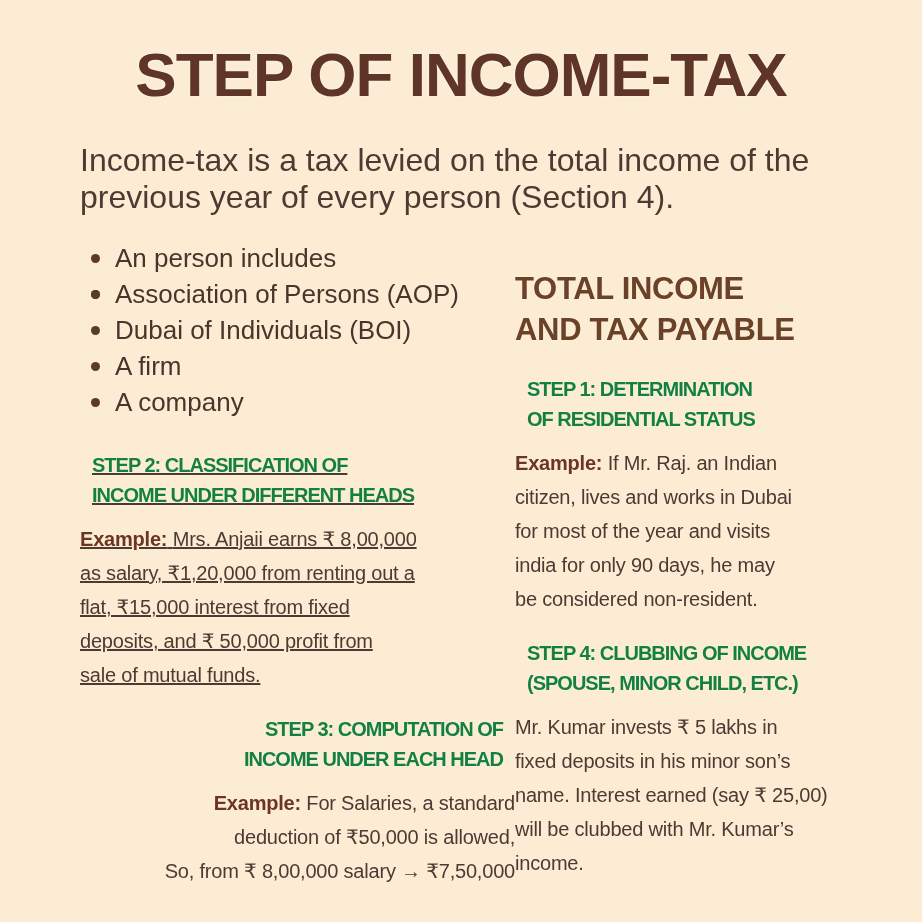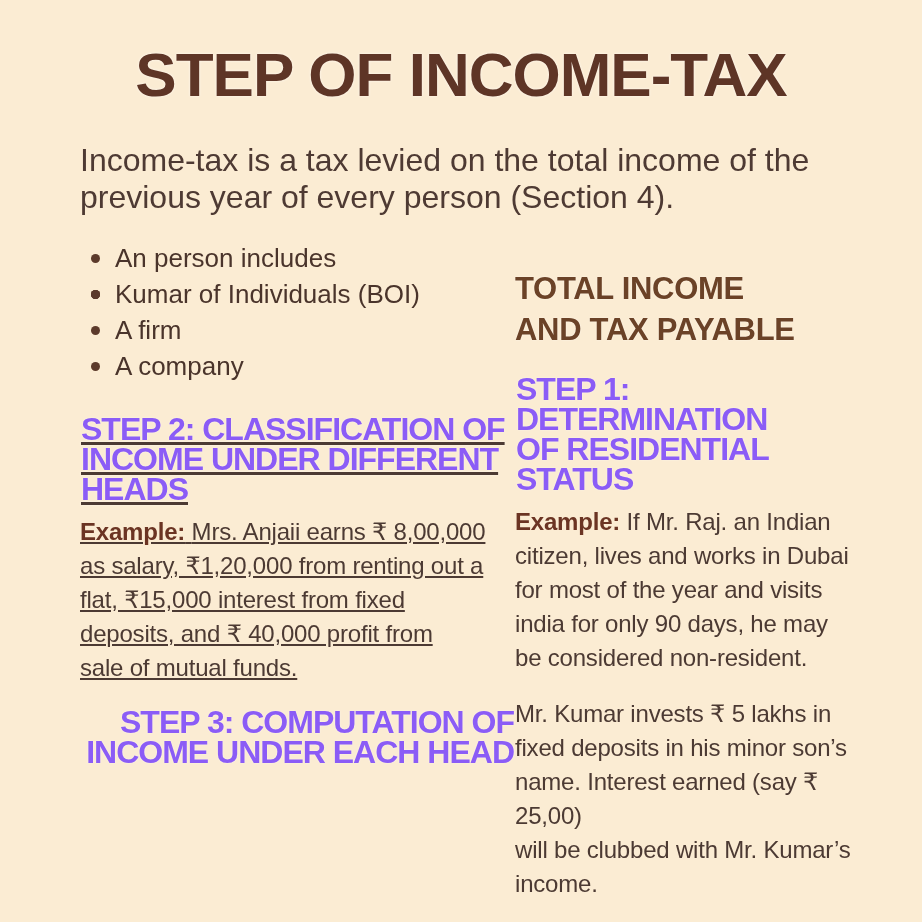--- a/index.html
+++ b/index.html
@@ -57,32 +57,32 @@
     font-size:31px;
     font-weight:700;
     line-height:41px;
     letter-spacing:-0.3px;
     color:#6b4227;
     white-space:pre-line;
     text-shadow:0 0 2px rgba(255,255,255,0.6);
   }
   .step{margin-top:0;}
   .step-heading{
-    margin:1px;
-    font-size:32px;
+    margin:12px;
+    font-size:20px;
     font-weight:700;
     line-height:30px;
     letter-spacing:-1px;
-    color:#8b5cf6;
+    color:#15803d;
     white-space:pre-line;
     text-shadow:0 0 2px rgba(255,255,255,0.6);
   }
   .step-body{
     margin:11px 0 0 0;
-    font-size:24px;
+    font-size:20px;
     line-height:34px;
     letter-spacing:-0.2px;
     white-space:pre-line;
     color:#4c3a33;
   }
   .ex-label{
     font-weight:700;
     color:#6b3423;
   }
   .col-left .step2{margin-top:30px;text-decoration:underline;}
@@ -100,59 +100,64 @@
   <p class="intro">Income-tax is a tax levied on the total income of the
 previous year of every person (Section 4).</p>
 
   <div class="columns">
 
     <div class="col-left">
 
       <ul class="bullets">
         <li><span class="dot"></span><span>An person includes</span></li>
         <li><span class="dot"></span></li>
-        <li><span class="dot"></span></li>
-        <li><span class="dot"></span><span>Kumar of Individuals (BOI)</span></li>
+        <li><span class="dot"></span><span>Association of Persons (AOP)</span></li>
+        <li><span class="dot"></span><span>Dubai of Individuals (BOI)</span></li>
         <li><span class="dot"></span><span>A firm</span></li>
         <li><span class="dot"></span><span>A company</span></li>
       </ul>
 
       <section class="step step2">
         <h3 class="step-heading">STEP 2: CLASSIFICATION OF
 INCOME UNDER DIFFERENT HEADS</h3>
         <p class="step-body"><span class="ex-label">Example:</span> <span>Mrs. Anjaii earns ₹ 8,00,000
 as salary, ₹1,20,000 from renting out a
 flat, ₹15,000 interest from fixed
-deposits, and ₹ 40,000 profit from
+deposits, and ₹ 50,000 profit from
 sale of mutual funds.</span></p>
       </section>
 
       <section class="step step3">
         <h3 class="step-heading">STEP 3: COMPUTATION OF
 INCOME UNDER EACH HEAD</h3>
+        <p class="step-body"><span class="ex-label">Example:</span> <span>For Salaries, a standard
+deduction of ₹50,000 is allowed,
+So, from ₹ 8,00,000 salary → ₹7,50,000</span></p>
       </section>
 
     </div>
 
     <div class="col-right">
 
       <h2 class="section-heading">TOTAL INCOME
 AND TAX PAYABLE</h2>
 
       <section class="step step1">
         <h3 class="step-heading">STEP 1: DETERMINATION
 OF RESIDENTIAL STATUS</h3>
         <p class="step-body"><span class="ex-label">Example:</span> <span>If Mr. Raj. an Indian
 citizen, lives and works in Dubai
 for most of the year and visits
 india for only 90 days, he may
 be considered non-resident.</span></p>
       </section>
 
       <section class="step step4">
+        <h3 class="step-heading">STEP 4: CLUBBING OF INCOME
+(SPOUSE, MINOR CHILD, ETC.)</h3>
         <p class="step-body">Mr. Kumar invests ₹ 5 lakhs in
 fixed deposits in his minor son’s
 name. Interest earned (say ₹ 25,00)
 will be clubbed with Mr. Kumar’s
 income.</p>
       </section>
 
     </div>
 
   </div>

